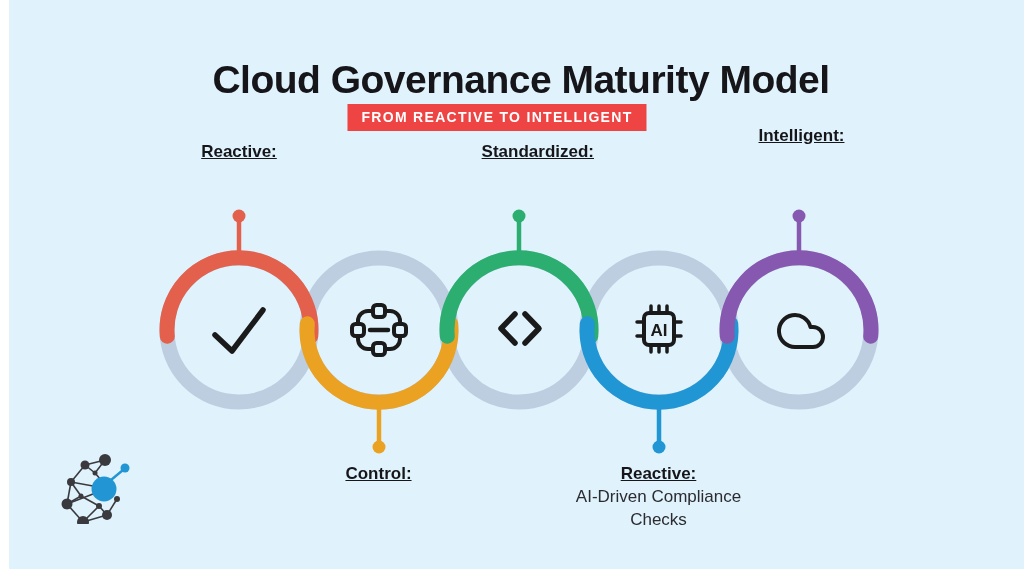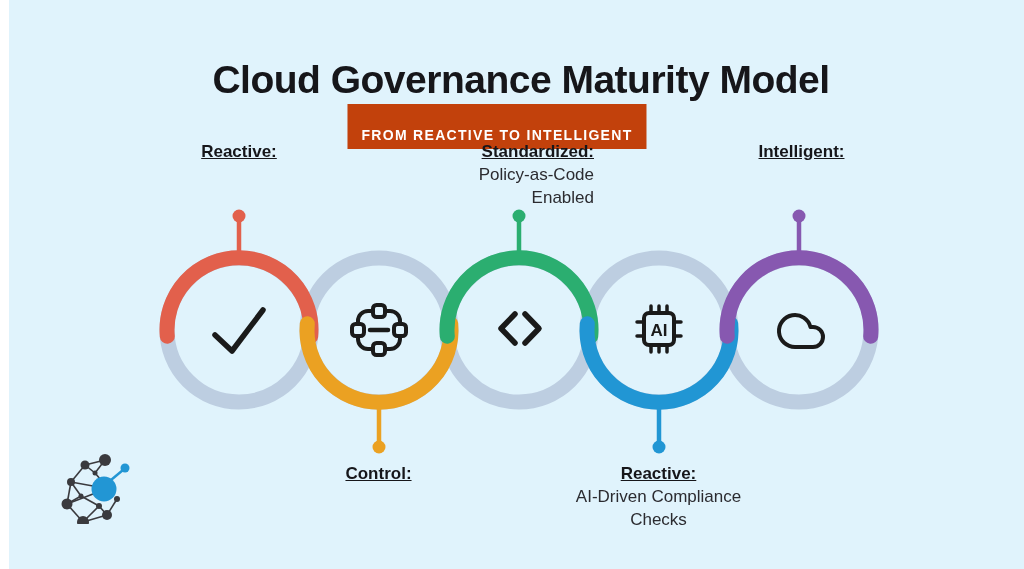--- a/index.html
+++ b/index.html
@@ -13,23 +13,23 @@
   }
   .title{
     position:absolute;top:58px;left:0;width:1024px;
     margin:0;text-align:center;
     font-size:39px;font-weight:800;letter-spacing:-0.5px;
     color:#16161A;
   }
   .banner{
     position:absolute;top:104px;left:488px;
     transform:translateX(-50%);
-    background:#c2410c;color:#FFFFFF;
+    background:#ef4444;color:#FFFFFF;
     font-size:14px;font-weight:700;letter-spacing:1.3px;
-    padding:23px 14px 6px 14px;
+    padding:5px 14px 6px 14px;
     white-space:nowrap;
   }
   .stage-label{
     position:absolute;
     text-align:center;
     font-size:17px;line-height:23px;
     color:#2B2B30;
   }
   .stage-label .head{font-weight:700;color:#16161A;text-decoration:underline;}
   .rings{position:absolute;left:0;top:0;}
@@ -42,23 +42,22 @@
 
   <h1 class="title">Cloud Governance Maturity Model</h1>
 
   <div class="banner">FROM REACTIVE TO INTELLIGENT</div>
 
   <div class="stage-label" style="left:140px;top:140px;width:180px;">
     <div class="head">Reactive:</div>
   </div>
   <div class="stage-label" style="left:435px;top:140px;width:150px;text-align:right;">
     <div class="head">Standardized:</div>
-    <div class="desc">Policy-as-Code Enabled</div>
   </div>
-  <div class="stage-label" style="left:700px;top:140px;width:185px;">
+  <div class="stage-label" style="left:700px;top:124px;width:185px;">
     <div class="head">Intelligent:</div>
   </div>
 
   <div class="stage-label" style="left:282px;top:462px;width:175px;">
     <div class="head">Control:</div>
   </div>
   <div class="stage-label" style="left:552px;top:462px;width:195px;">
     <div class="head">Reactive:</div>
     <div class="desc">AI-Driven Compliance Checks</div>
   </div>

